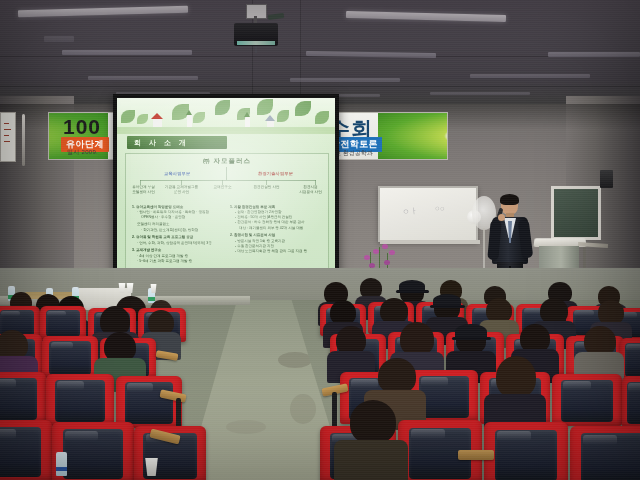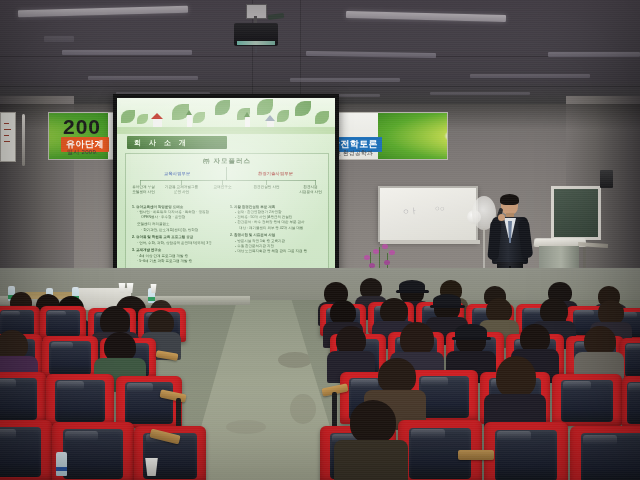--- a/index.html
+++ b/index.html
@@ -248,27 +248,28 @@
   <div class="poster">
     <i style="top:10px;"></i>
       <i style="top:16px;width:7px;"></i>
       <i style="top:22px;"></i>
       <i style="top:28px;width:6px;"></i>
   </div>
   <div class="tube"></div>
 
   <div class="banner left">
     <div class="bn-swoosh"></div>
-    <div class="bn-year">200</div>
+    <div class="bn-year">100</div>
     <div class="bn-chip">유아단계</div>
     <div class="bn-sub">일시 2009.</div>
   </div>
 
   <div class="banner right">
     <div class="bn-swoosh"></div>
+    <div class="bn-big">수회</div>
     <div class="bn-chip2">강전학토론</div>
     <div class="bn-sub2">학교 환경공학과</div>
   </div>
 
   <div class="screen-wrap">
     <div class="screen-frame"></div>
     <div class="slide">
 
       <div class="ill">
         <div class="ground"></div>

